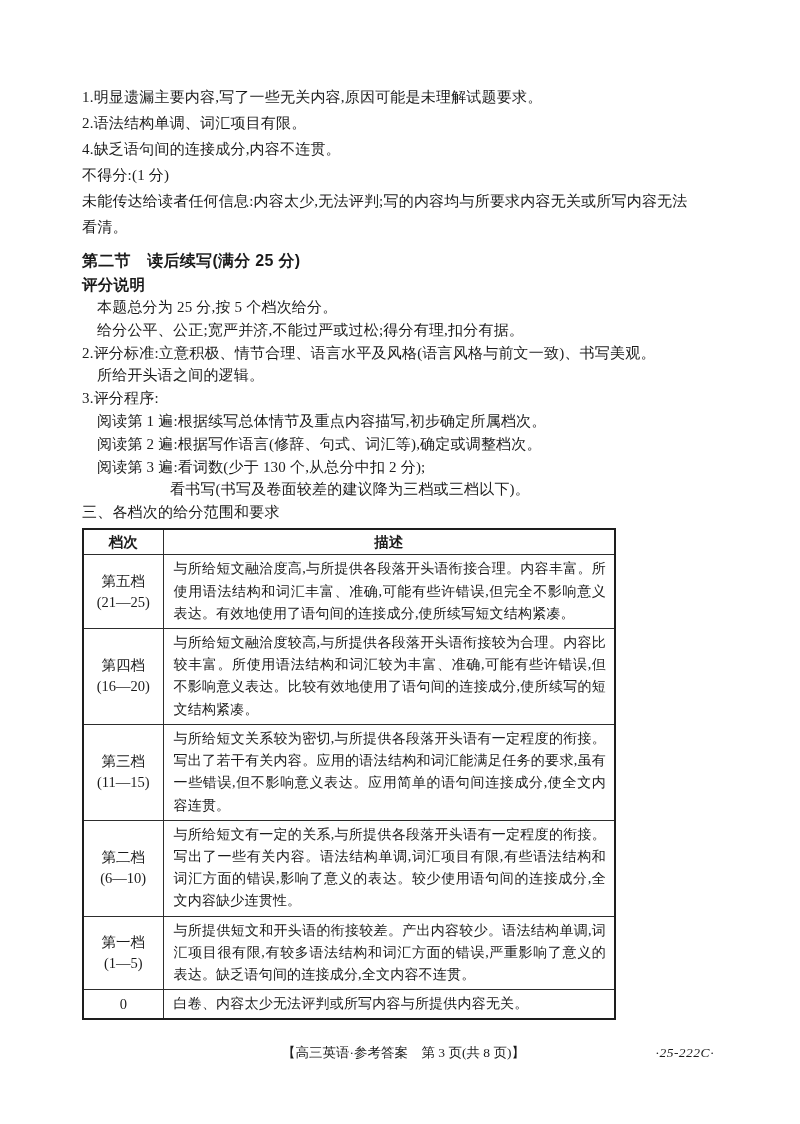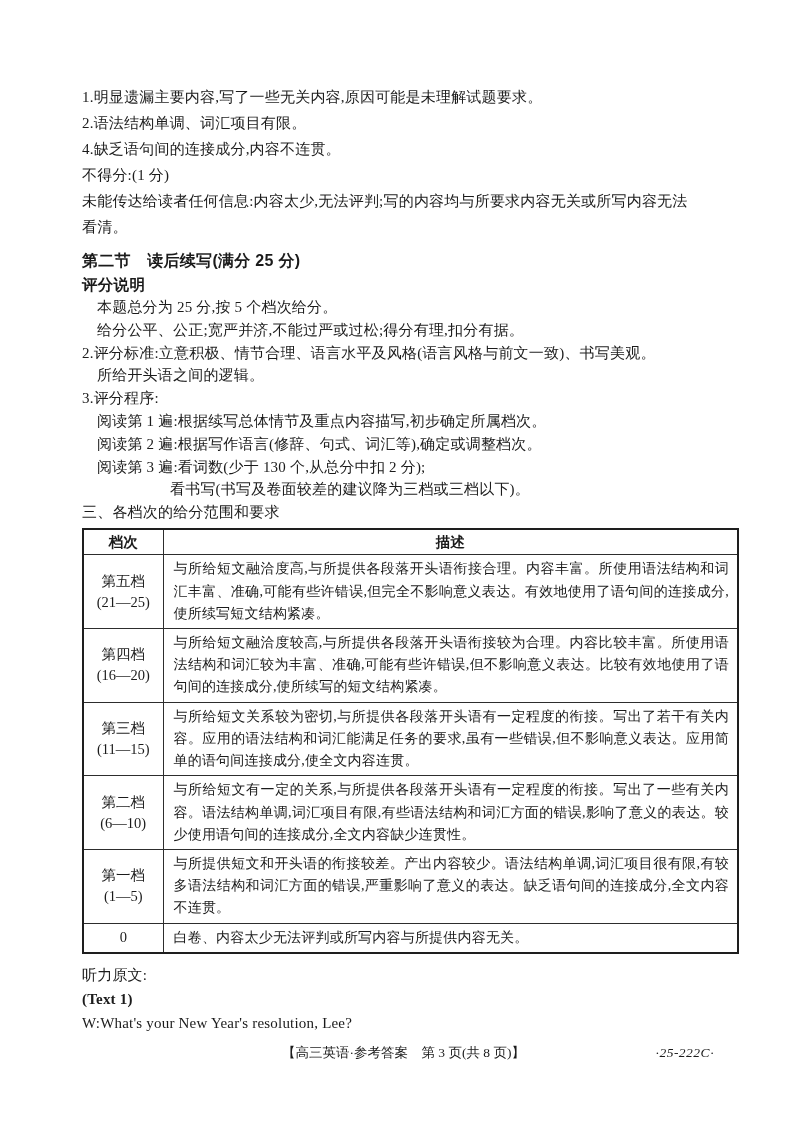--- a/index.html
+++ b/index.html
@@ -48,21 +48,21 @@
     line-height: 23px;
     letter-spacing: 0.3px;
   }
   .ind  { padding-left: 15px; }
   .ind-deep { padding-left: 88px; }
   .bold-sans {
     font-family: "Liberation Sans", "DejaVu Sans", sans-serif;
     font-weight: bold;
   }
   .rubric-table {
-    width: 657px;
+    width: 534px;
     border-collapse: collapse;
     table-layout: fixed;
     margin-top: 4px;
     border: 2px solid #1e1e1e;
   }
   .rubric-table th, .rubric-table td {
     border: 1px solid #2d2d2d;
   }
   .rubric-table th {
     font-family: "Liberation Sans", "DejaVu Sans", sans-serif;
@@ -193,25 +193,20 @@
           </td>
           <td class="desc-cell">与所提供短文和开头语的衔接较差。产出内容较少。语法结构单调,词汇项目很有限,有较多语法结构和词汇方面的错误,严重影响了意义的表达。缺乏语句间的连接成分,全文内容不连贯。</td>
         </tr>
         <tr>
           <td class="level-cell">0</td>
           <td class="desc-cell">白卷、内容太少无法评判或所写内容与所提供内容无关。</td>
         </tr>
       </tbody>
     </table>
 
-    <div class="listening">
-      <div class="ln3">听力原文:</div>
-      <div class="ln3 text-label">(Text 1)</div>
-      <div class="ln3">W:What's your New Year's resolution, Lee?</div>
-    </div>
 
   </div>
 
   <div class="footer">
     <span class="footer-center">【高三英语·参考答案　第 3 页(共 8 页)】</span>
     <span class="footer-right">·25-222C·</span>
   </div>
 </div>
 
 </body></html>

